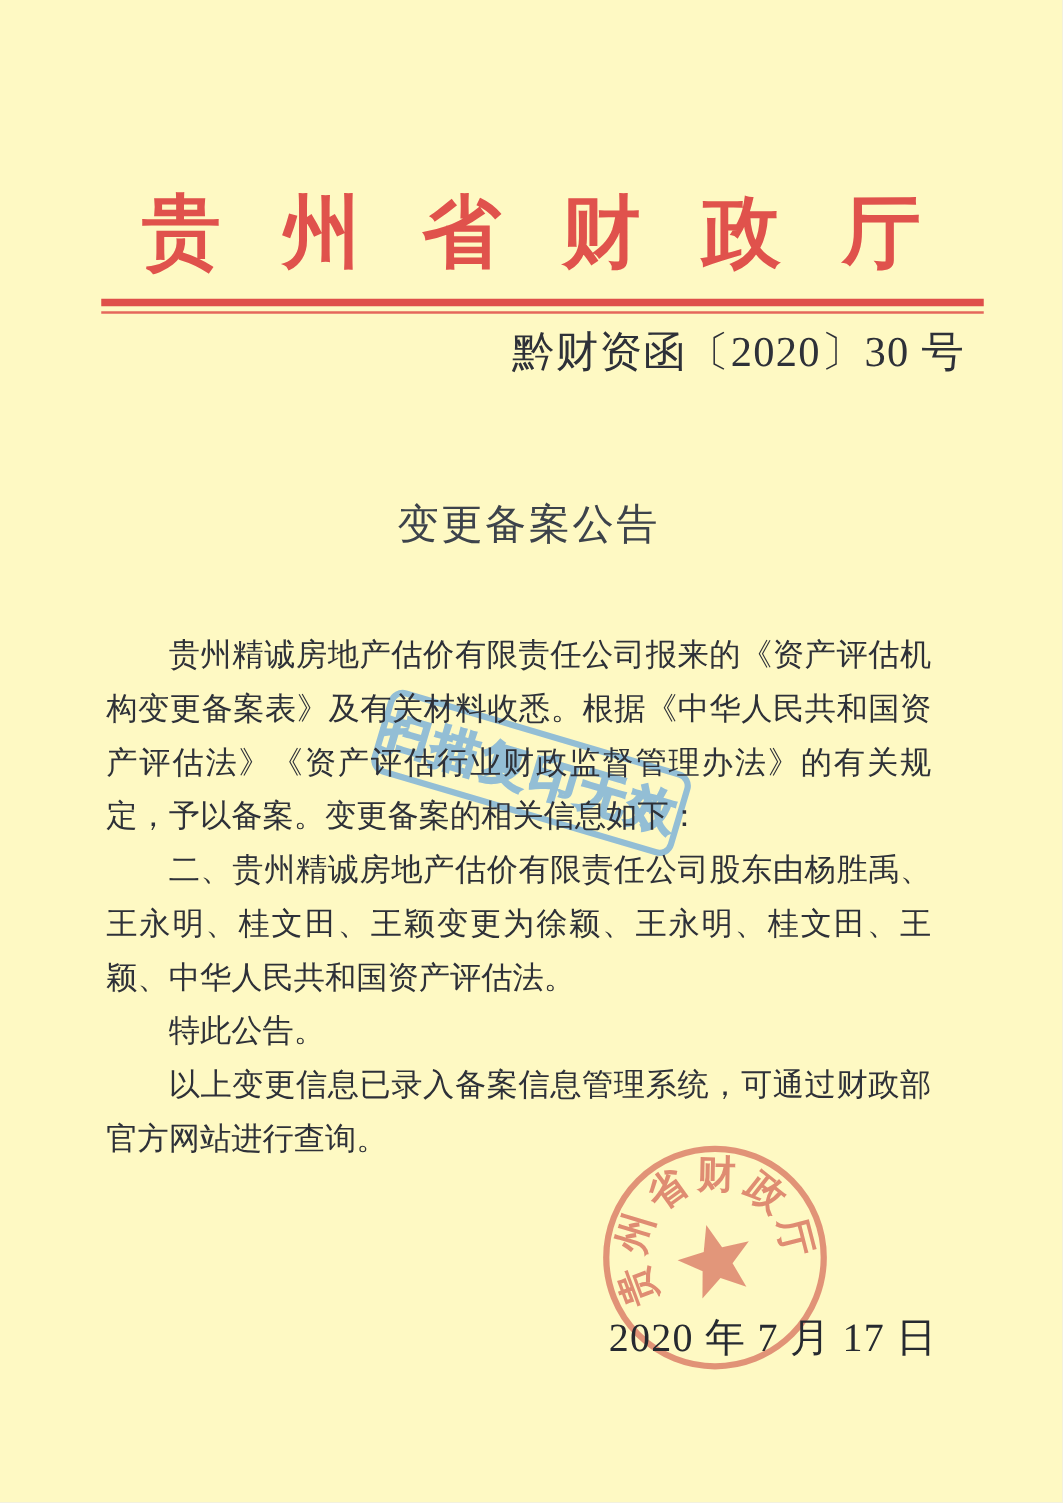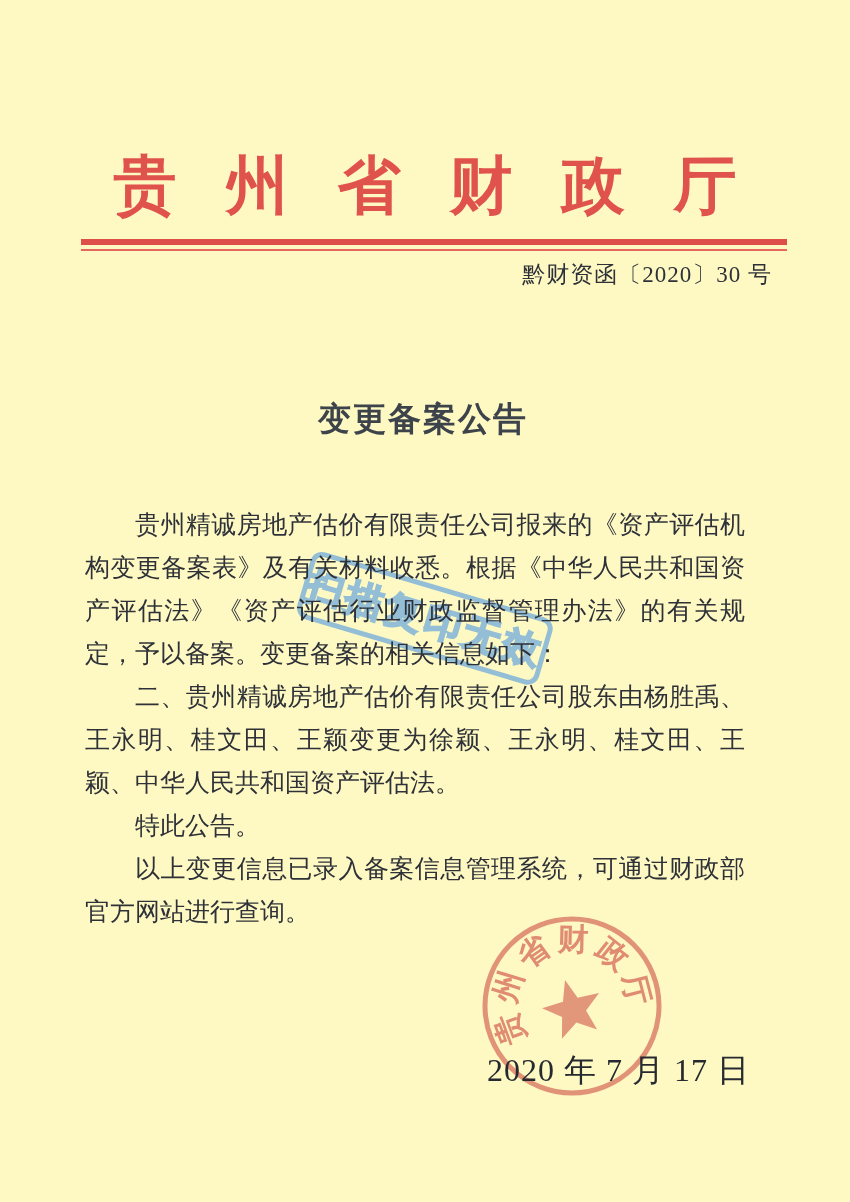--- a/index.html
+++ b/index.html
@@ -36,34 +36,34 @@
   .rule-thin {
     position: absolute;
     left: 81px; top: 249px;
     width: 706px; height: 2px;
     background: var(--rule-red, #df4f4a);
     opacity: .85;
   }
   .doc-number {
     position: absolute;
     top: 259px; right: 78px;
-    font-size: 23px;
+    font-size: 34px;
     color: var(--body-color, #2e3138);
     letter-spacing: 1px;
   }
 
   
   .title {
     position: absolute;
     left: 0; top: 397px;
     width: 846px;
     margin: 0;
     text-align: center;
     font-size: 33px;
-    font-weight: 700;
+    font-weight: 400;
     color: var(--title-color, #3d434b);
     letter-spacing: 2px;
   }
 
   
   .watermark {
     position: absolute;
     left: 314px; top: 549px;
     width: 242px; height: 60px;
     border: 5px solid var(--watermark-blue, #79b0da);

